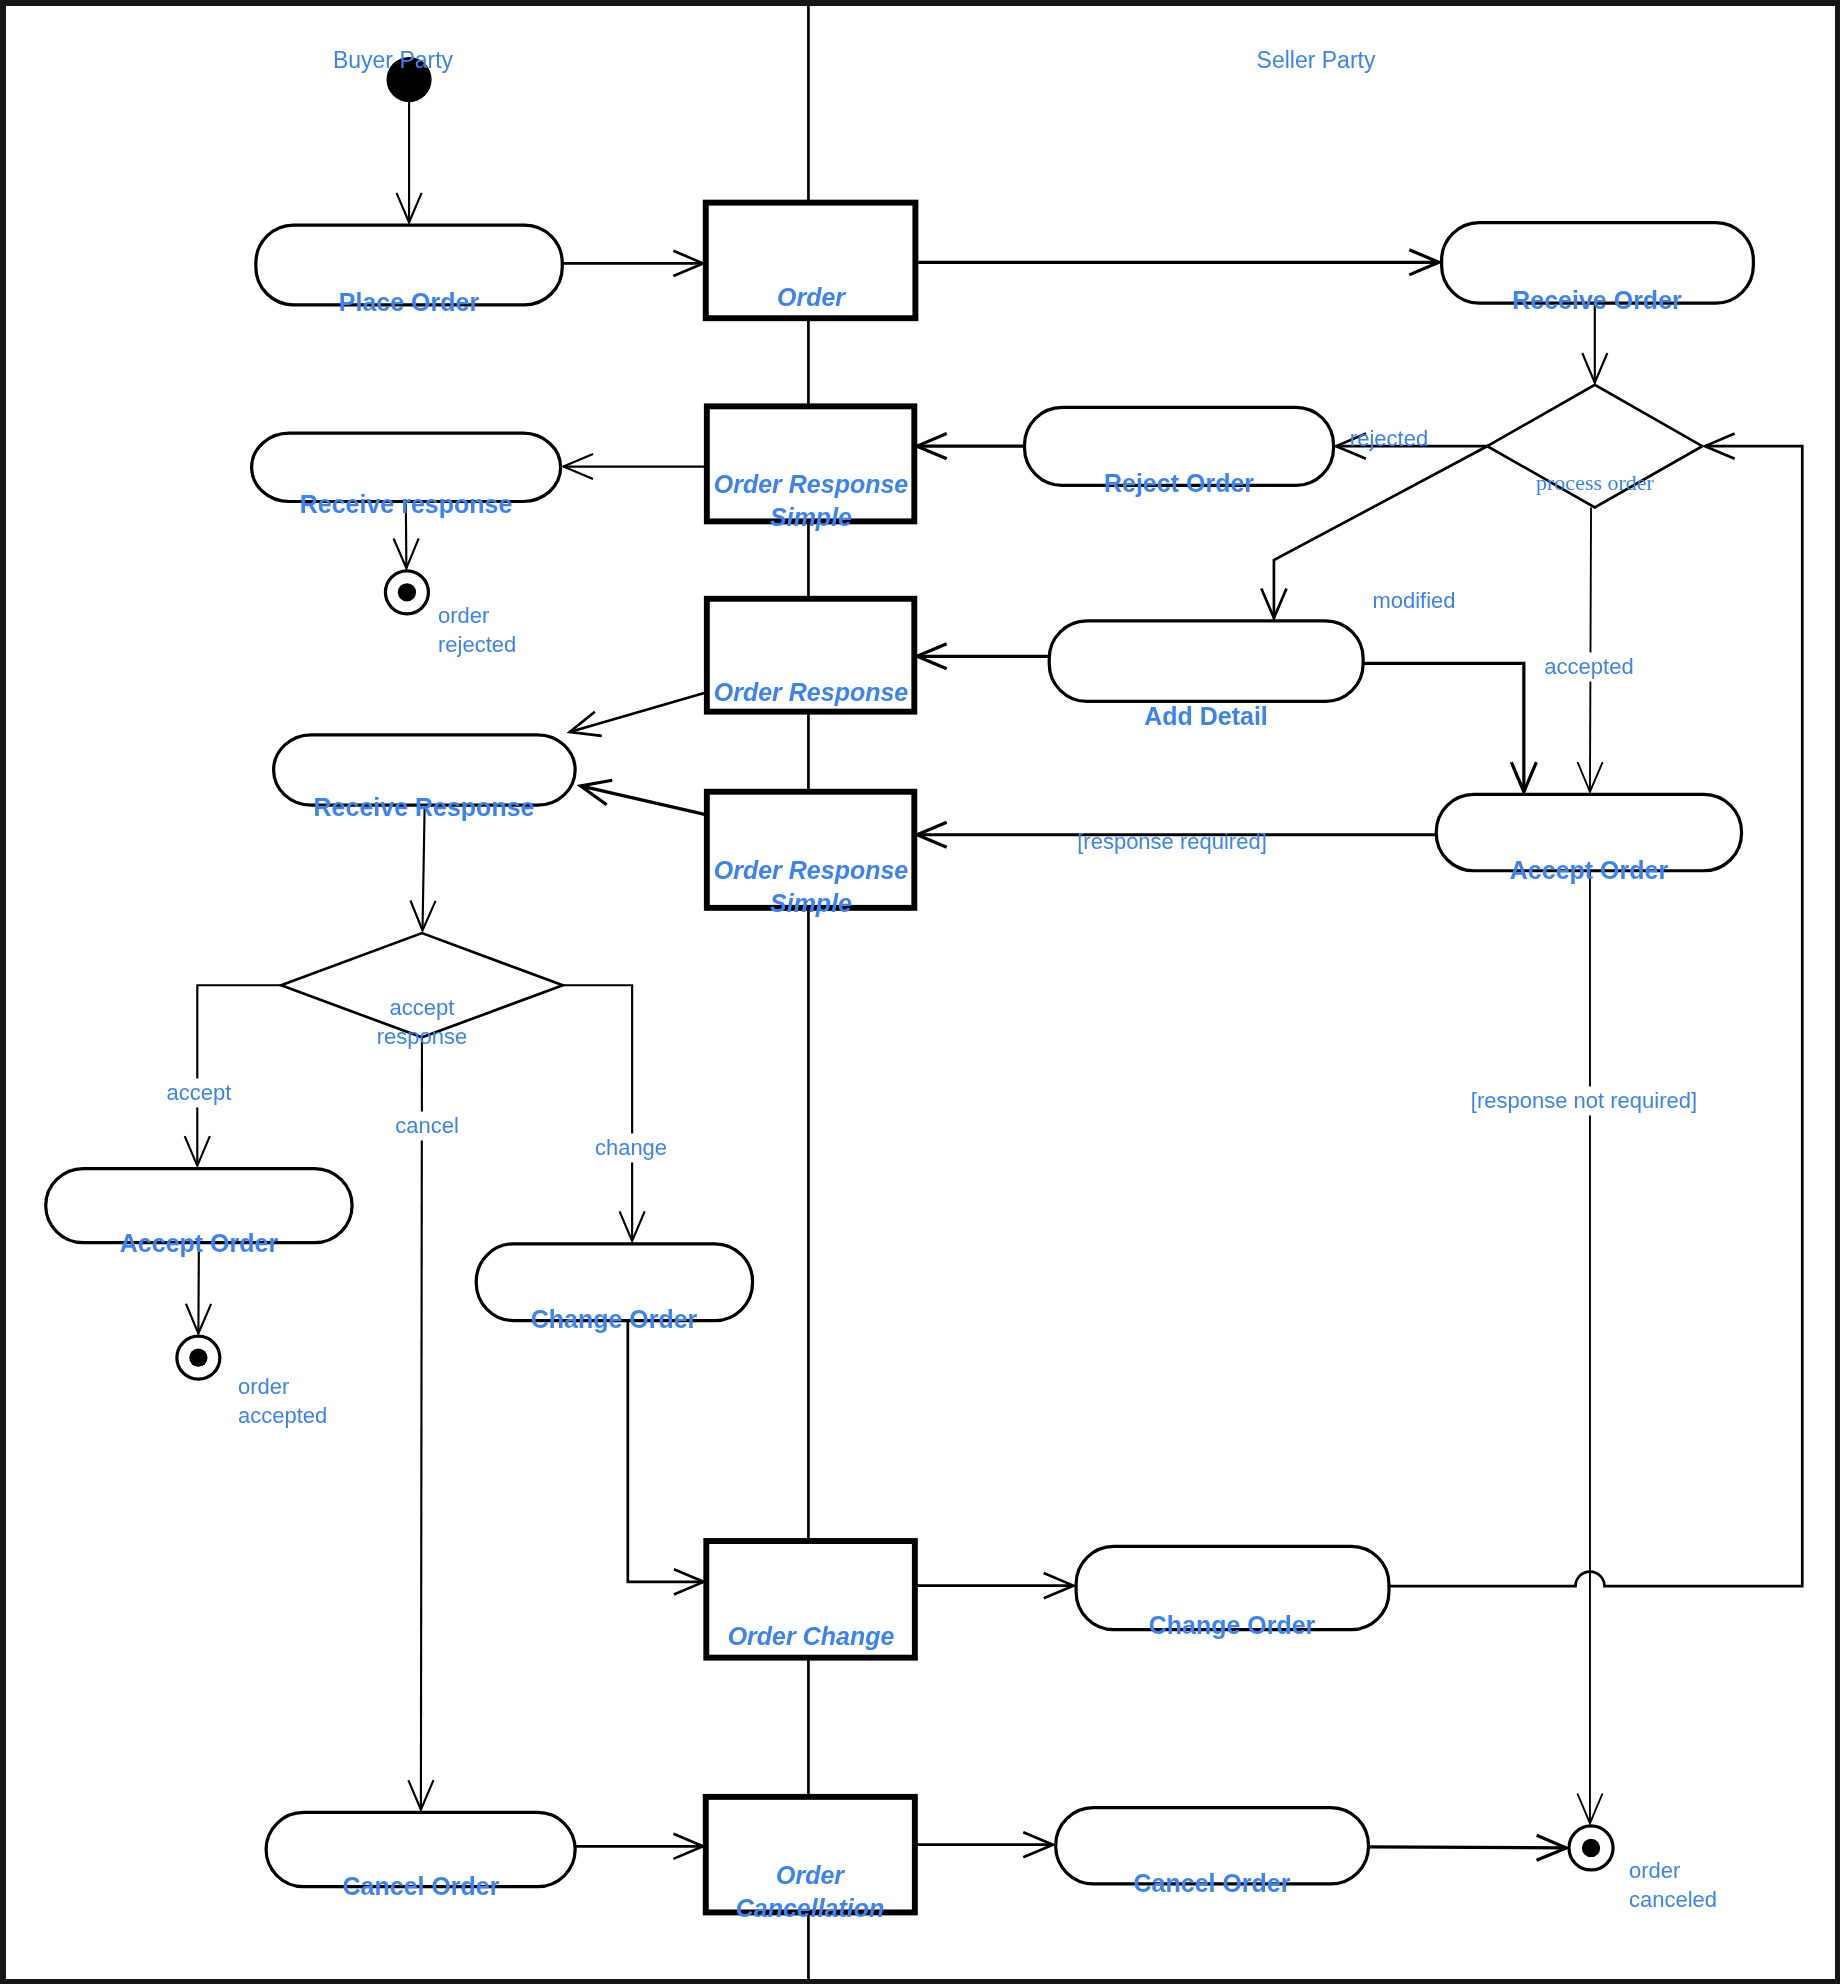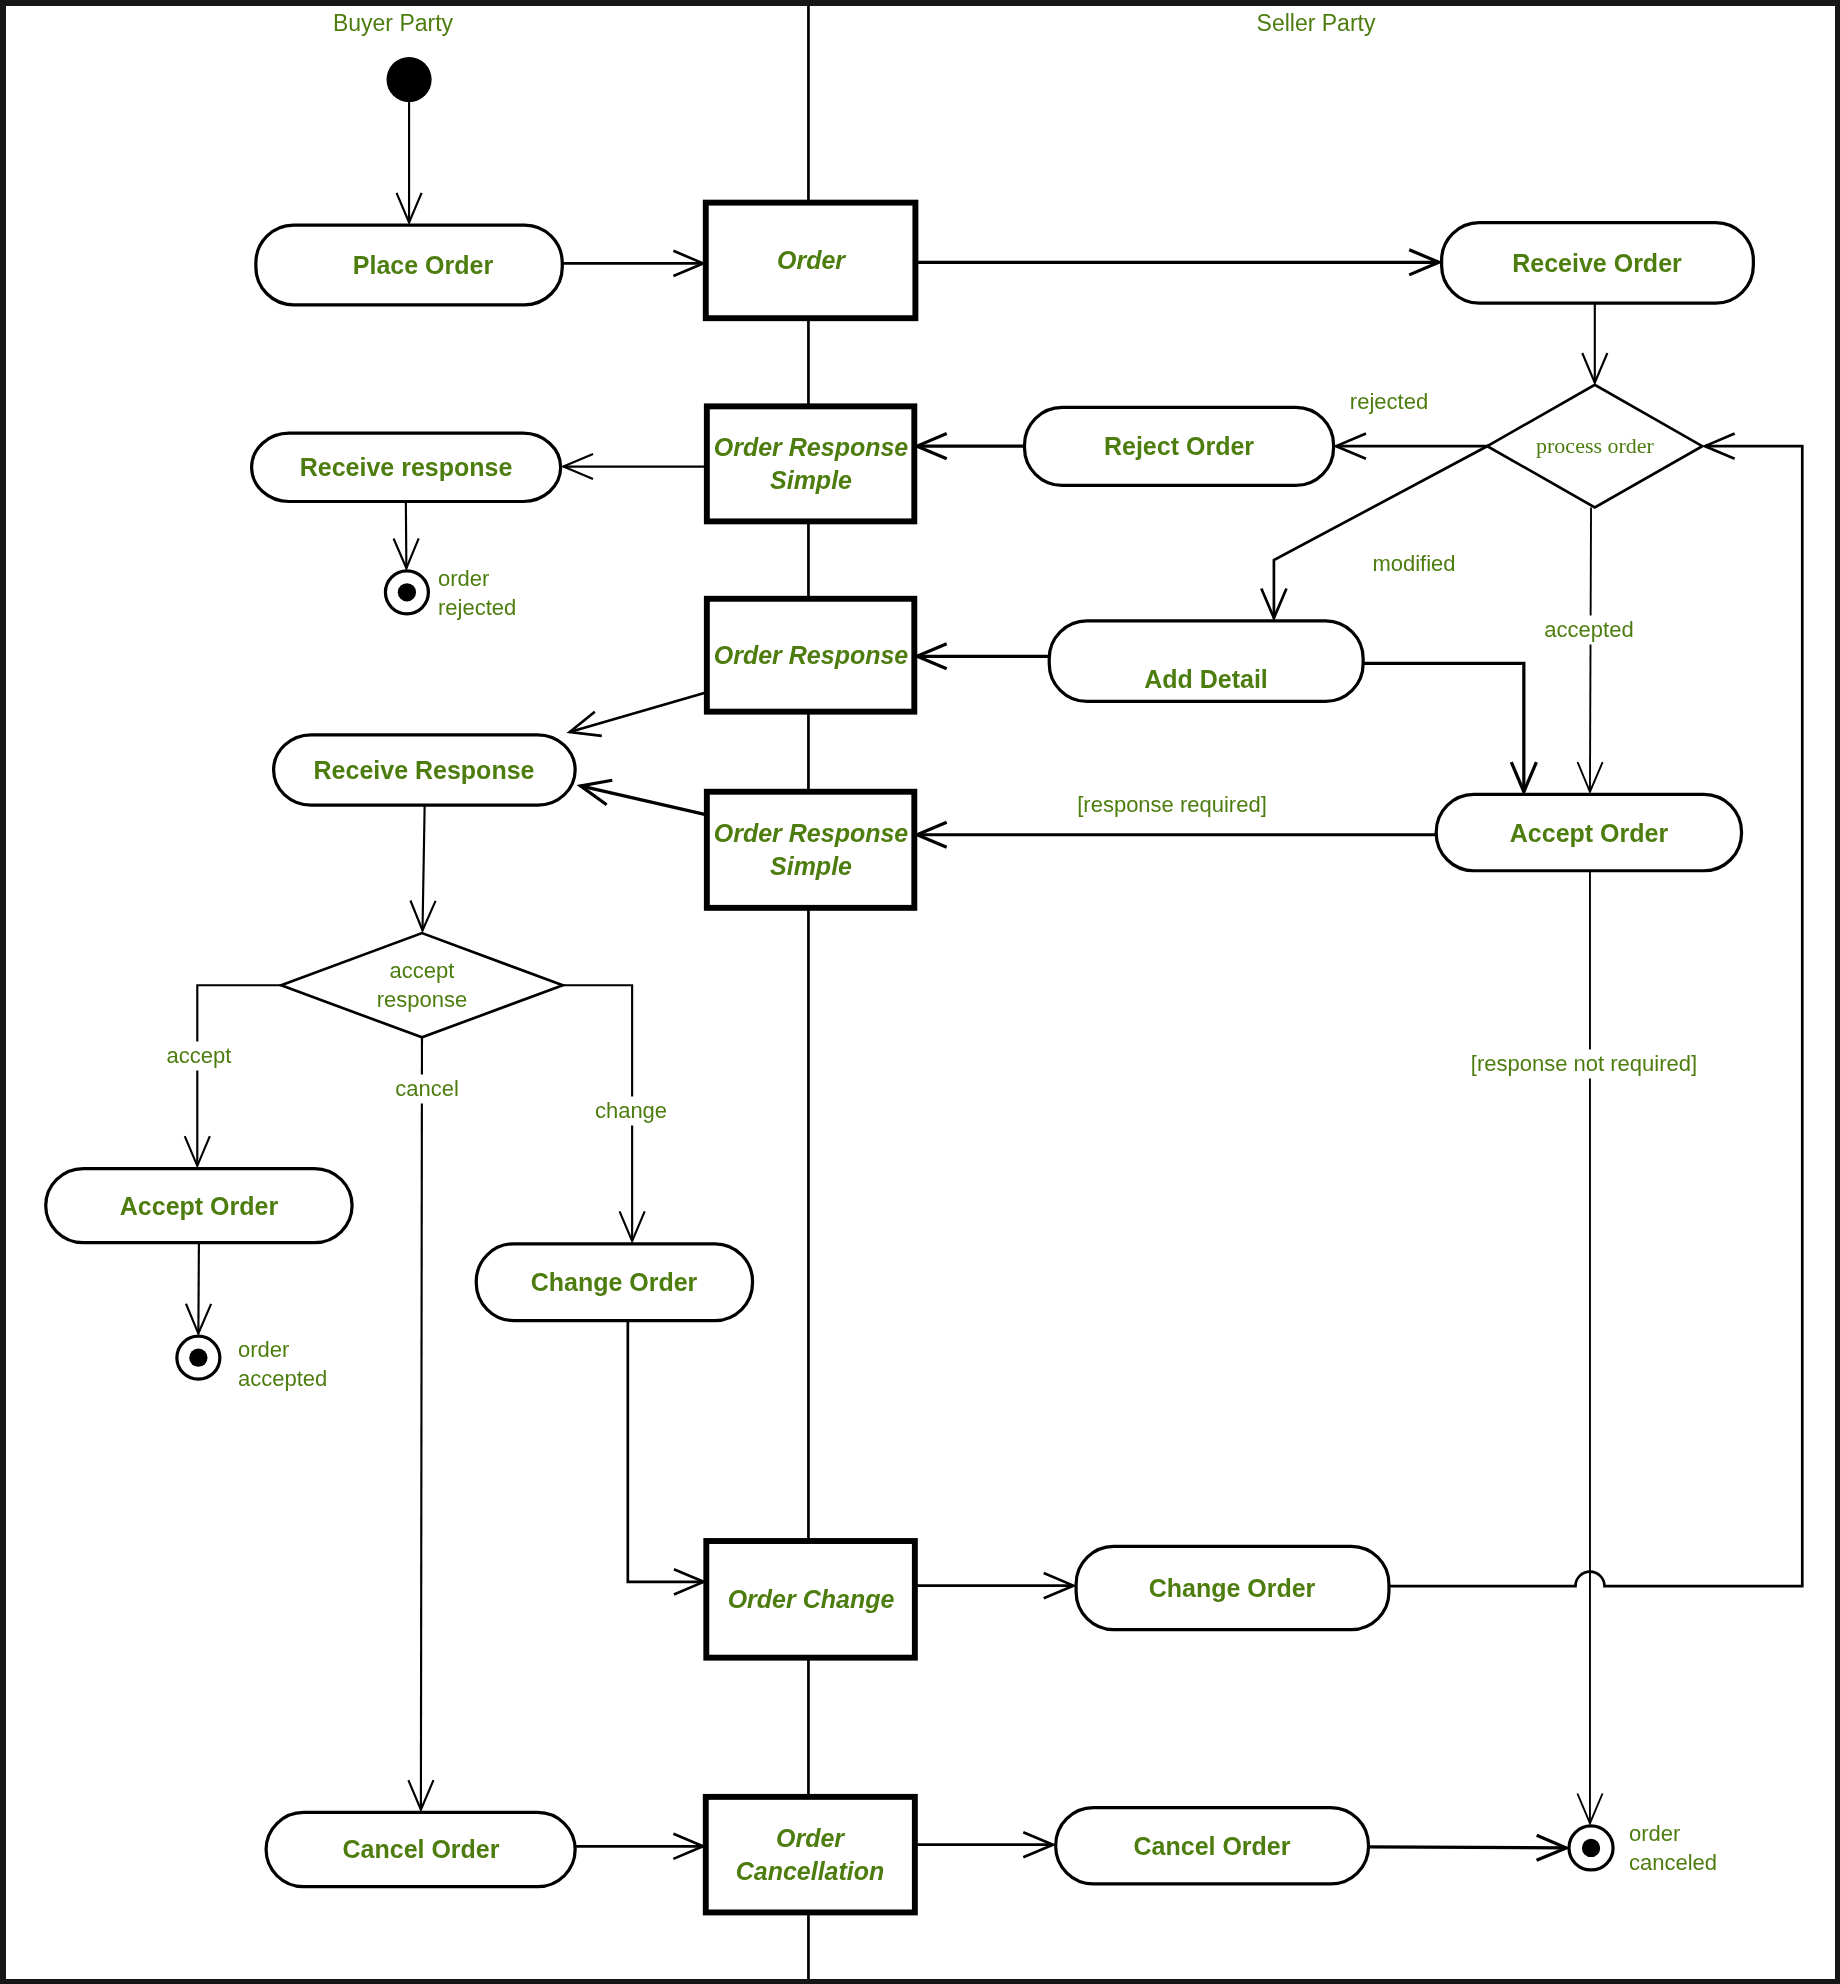--- a/index.html
+++ b/index.html
@@ -3,21 +3,21 @@
 <meta charset="utf-8">
 <style>
   html,body{margin:0;padding:0;background:#ffffff;}
   #canvas{
     position:relative;width:1841px;height:1985px;background:#ffffff;
     font-family:"Liberation Sans",sans-serif;overflow:hidden;
   }
   #frame{position:absolute;left:0;top:0;right:0;bottom:0;border:6px solid #161616;pointer-events:none;z-index:30;}
   svg#shapes{position:absolute;left:0;top:0;z-index:1;}
   #labels{position:absolute;left:0;top:0;width:100%;height:100%;z-index:10;pointer-events:none;}
-  .lbl{position:absolute;transform:translate(-50%,-50%);white-space:pre-line;text-align:center;color:#4d7c0f;line-height:1.32;}
+  .lbl{position:absolute;transform:translate(-50%,-50%);white-space:pre-line;text-align:center;color:#3b82f6;line-height:1.32;margin-top:37px;}
   .lbl.left{transform:translate(0,-50%);text-align:left;}
   .act{font-size:25px;font-weight:bold;}
   .obj{font-size:25px;font-weight:bold;font-style:italic;}
   .edge{font-size:22px;}
   .edge.bg{background:#ffffff;padding:0 5.4px;}
   .fin{font-size:22px;}
   .title{font-size:23px;}
 </style>
 </head>
 <body>
@@ -163,21 +163,21 @@
       <rect x="1313" y="3343" width="389" height="215" fill="#fff" stroke="#000000" stroke-width="11"></rect>
       <rect x="1964" y="3363" width="582" height="142" rx="70" ry="70" fill="#fff" stroke="#000000" stroke-width="6"></rect>
       <g>
         <circle cx="2960" cy="3438" r="41" fill="#fff" stroke="#000000" stroke-width="6"></circle>
         <circle cx="2960" cy="3438" r="17" fill="#000000"></circle>
       </g>
     </svg>
   <div id="labels">
       <div class="lbl title" style="left: 393px; top: 22.6px;">Buyer Party</div>
       <div class="lbl title" style="left: 1316px; top: 22.6px;">Seller Party</div>
-      <div class="lbl act" style="left: 423px; top: 265px;">Place Order</div>
+      <div class="lbl act" style="left: 409px; top: 265px;">Place Order</div>
       <div class="lbl obj" style="left: 811px; top: 260px;">Order</div>
       <div class="lbl act" style="left: 1597px; top: 263px;">Receive Order</div>
       <div class="lbl edge" style="left: 1595px; top: 446px; font-family: Liberation Serif, serif;">process order</div>
       <div class="lbl act" style="left: 1179px; top: 446px;">Reject Order</div>
       <div class="lbl obj" style="left: 811px; top: 464px;">Order Response
 Simple</div>
       <div class="lbl act" style="left: 406px; top: 467px;">Receive response</div>
       <div class="lbl fin left" style="left: 438px; top: 593px;">order
 rejected</div>
       <div class="lbl obj" style="left: 811px; top: 655px;">Order Response</div>

